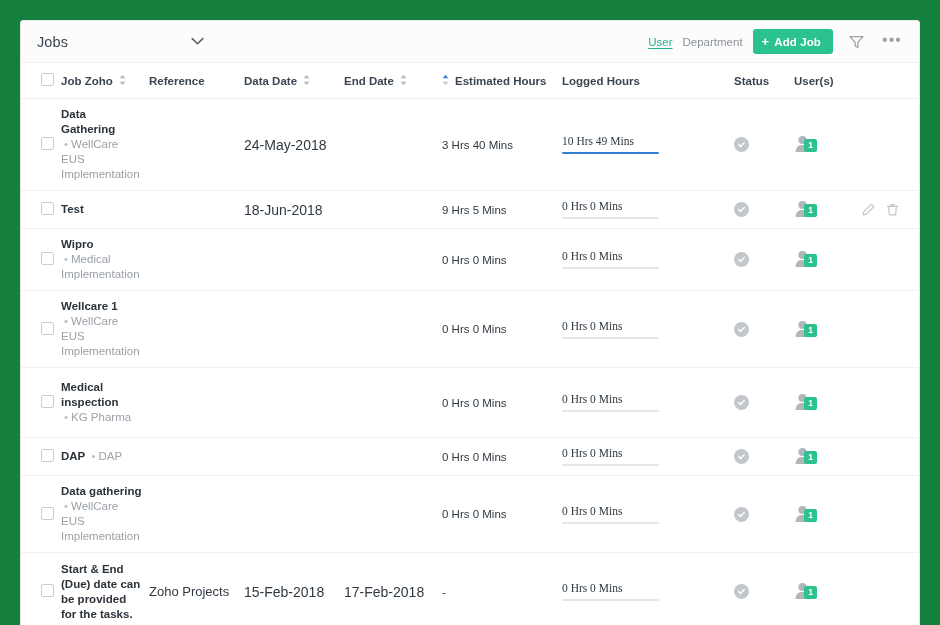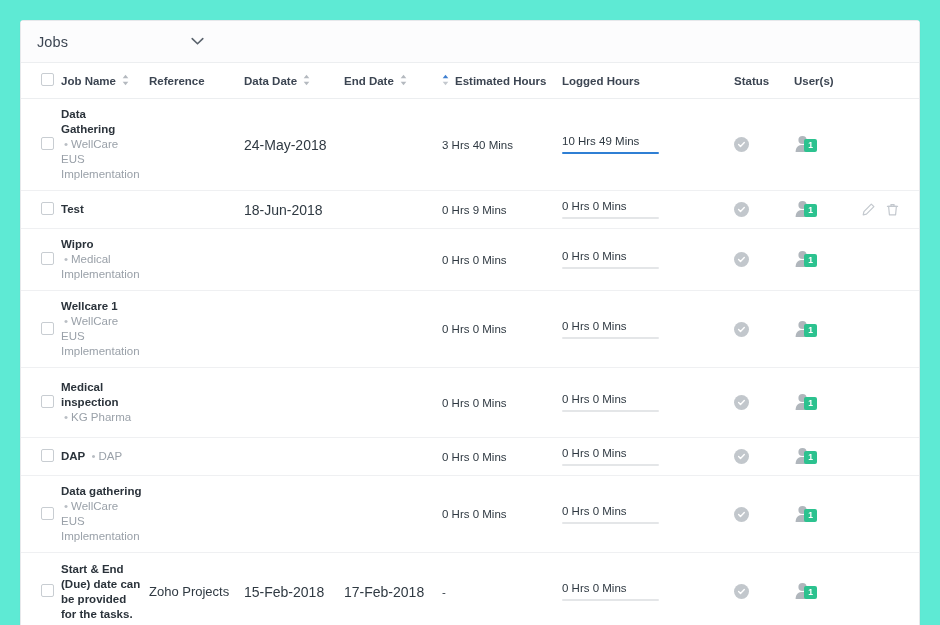--- a/index.html
+++ b/index.html
@@ -8,21 +8,21 @@
     height: 625px;
     background: #ffffff;
     font-family: "Liberation Sans", sans-serif;
     -webkit-font-smoothing: antialiased;
   }
 
   #app {
     position: relative;
     width: 940px;
     height: 625px;
-    background: #5eead4;
+    background: #15803d;
     overflow: hidden;
   }
 
   
   .card {
     position: absolute;
     left: 20px;
     top: 20px;
     width: 900px;
     background: #ffffff;
@@ -179,20 +179,21 @@
   .date  { font-size: 14px; color: #2f3942; }
   .est   { font-size: 11.5px; color: #2f3942; }
 
   
   .logged-wrap { width: 97px; }
   .logged-val {
     font-size: 11.5px;
     color: #2f3942;
     padding-bottom: 5px;
     white-space: nowrap;
+    font-family: Liberation Serif, serif;
   }
   .logged-line { height: 2px; background: #e4e6e8; border-radius: 1px; }
   .logged-line.active { background: #2f7fd4; height: 2px; }
 
   
   .status-chk {
     width: 15px; height: 15px;
     border-radius: 50%;
     background: #c2c7cc;
     display: flex; align-items: center; justify-content: center;
@@ -236,20 +237,39 @@
       <span class="title">Jobs</span>
 
       <span class="title-caret">
         <svg width="13" height="9" viewBox="0 0 13 9">
           <path d="M1.2 1.6 L6.5 6.8 L11.8 1.6" fill="none" stroke="#5a636d" stroke-width="1.6" stroke-linecap="round" stroke-linejoin="round"></path>
         </svg>
       </span>
 
       <span class="head-spacer"></span>
 
+      <div class="head-right">
+        <span class="seg-link">User</span>
+        <span class="seg-plain">Department</span>
+
+        <button class="btn-add">
+          <span class="plus">+</span>
+          <span>Add Job</span>
+        </button>
+
+        <span class="icon-btn">
+          <svg width="15" height="14" viewBox="0 0 15 14">
+            <path d="M1 1.6 H14 L8.9 7.4 V12.4 L6.1 11.0 V7.4 Z" fill="none" stroke="#9aa1a9" stroke-width="1.3" stroke-linejoin="round"></path>
+          </svg>
+        </span>
+
+        <span class="icon-btn">
+          <span class="dots">•••</span>
+        </span>
+      </div>
     </div>
 
     <table class="jobs">
       <colgroup>
         <col class="c-chk">
           <col class="c-name">
           <col class="c-ref">
           <col class="c-start">
         <col class="c-end">
           <col class="c-est">
@@ -260,21 +280,21 @@
       </colgroup>
 
       <thead>
         <tr>
           <th>
             <span class="chk hdr"></span>
           </th>
 
           <th class="th-name">
             <span class="th-inner">
-              <span>Job Name</span>
+              <span>Job Zoho</span>
               <span>
                 <svg width="7" height="12" viewBox="0 0 7 12">
                   <path d="M3.5 0.8 L6.3 4.3 H0.7 Z" fill="#b4b9bf"></path>
                   <path d="M3.5 11.2 L0.7 7.7 H6.3 Z" fill="#b4b9bf"></path>
                 </svg>
               </span>
             </span>
           </th>
 
           <th>
@@ -367,21 +387,21 @@
                   <path d="M1.6 18 C1.6 12.8 4.8 11 8.5 11 C12.2 11 15.4 12.8 15.4 18 Z" fill="#b0b6bc"></path>
                 </svg><span class="badge">1</span></span></td>
             <td></td>
           </tr>
           <tr style="height: 38px;">
             <td><span class="chk"></span></td>
             <td class="cell-name"><span class="jobname">Test</span></td>
             <td><span class="ref"></span></td>
             <td><span class="date">18-Jun-2018</span></td>
             <td><span class="date"></span></td>
-            <td><span class="est">0 Hrs 9 Mins</span></td>
+            <td><span class="est">9 Hrs 5 Mins</span></td>
             <td>
               <div class="logged-wrap">
                 <div class="logged-val">0 Hrs 0 Mins</div>
                 <div class="logged-line"></div>
               </div>
             </td>
             <td>
               <span class="status-chk">
                 <svg width="9" height="9" viewBox="0 0 9 9">
                   <path d="M1.6 4.6 L3.5 6.5 L7.3 2.5" fill="none" stroke="#ffffff" stroke-width="1.4" stroke-linecap="round" stroke-linejoin="round"></path>

